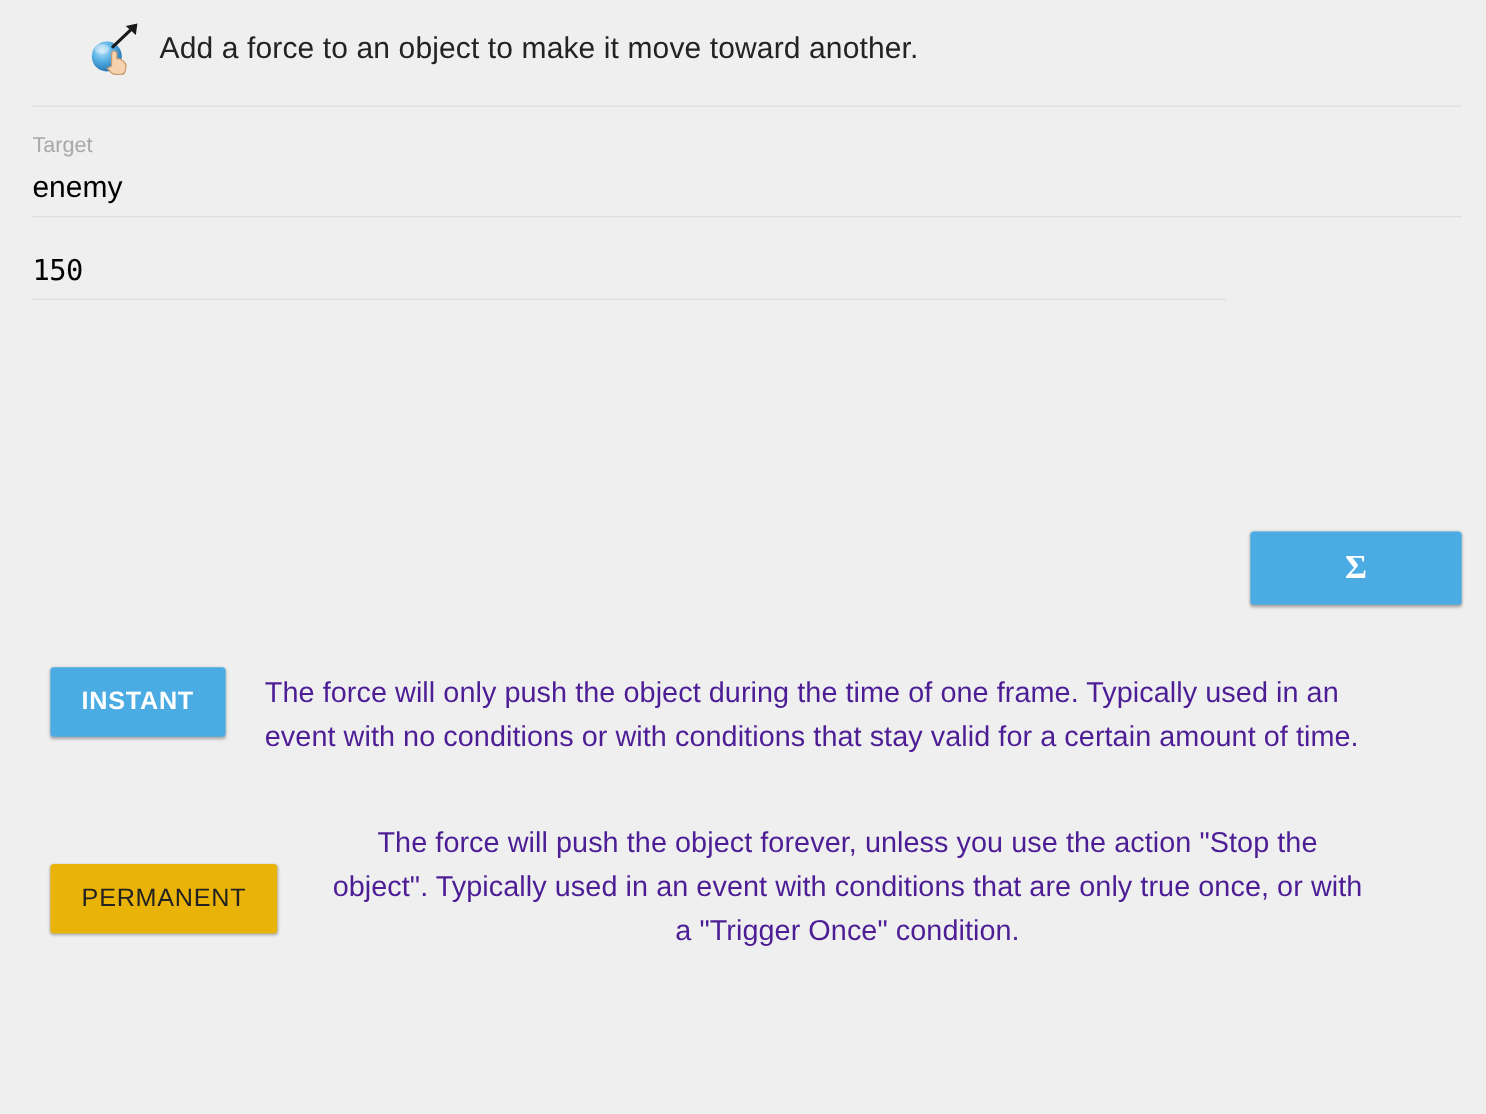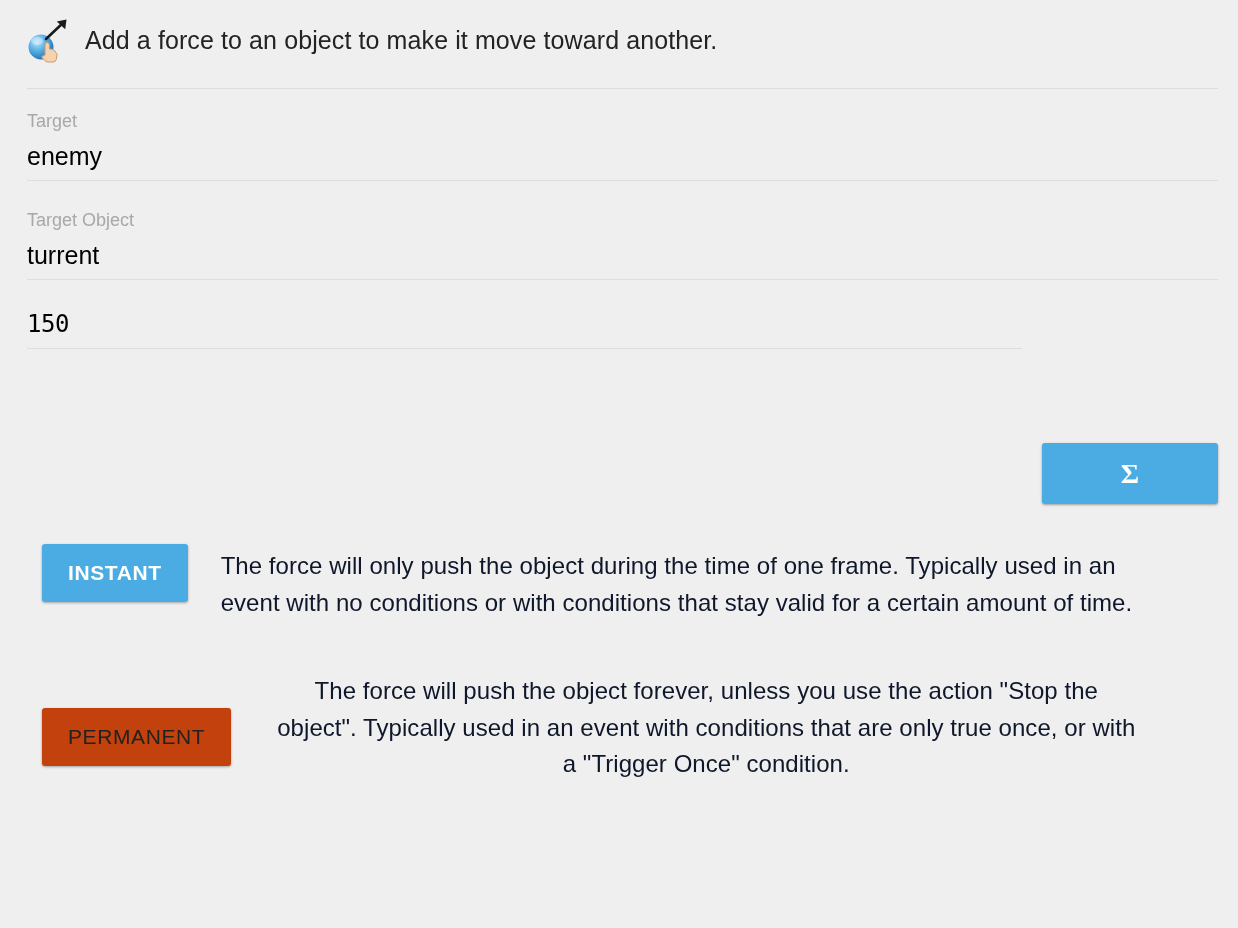--- a/index.html
+++ b/index.html
@@ -13,20 +13,21 @@
     font-family: "Liberation Sans", sans-serif;
     color: #1f1f1f;
     overflow: hidden;
   }
 
   .screen {
     position: relative;
     width: 1238px;
     height: 684px;
     box-sizing: border-box;
+    padding-left: 48px;
   }
 
   
   .header {
     display: flex;
     align-items: center;
     padding: 18px 0 0 25px;
     height: 62px;
     box-sizing: border-box;
   }
@@ -113,21 +114,21 @@
     box-shadow: 0 1px 3px rgba(0,0,0,0.22), 0 1px 2px rgba(0,0,0,0.14);
     display: flex;
     align-items: center;
     justify-content: center;
     padding: 0;
   }
 
   
   .options {
     position: absolute;
-    top: 544px;
+    top: 556px;
     left: 0;
     right: 0;
   }
   .option-row {
     display: flex;
     align-items: flex-start;
   }
   .option-row.instant { margin-left: 42px; }
   .option-row.permanent { margin-left: 42px; margin-top: 87px; }
 
@@ -142,30 +143,30 @@
     box-shadow: 0 1px 3px rgba(0,0,0,0.20), 0 1px 2px rgba(0,0,0,0.13);
     font-family: "Liberation Sans", sans-serif;
     white-space: nowrap;
   }
   .opt-btn.selected {
     background: #4bace4;
     color: #ffffff;
     padding: 17px 26px;
   }
   .opt-btn.unselected {
-    background: #c2410c;
+    background: #eab308;
     color: #222222;
     font-weight: normal;
     padding: 17px 26px;
   }
 
   .opt-desc {
     font-size: 24px;
     line-height: 36.5px;
-    color: #0f172a;
+    color: #4c1d95;
     letter-spacing: 0.05px;
   }
   .option-row.instant .opt-desc {
     margin-left: 33px;
     margin-top: 4px;
     max-width: 940px;
   }
   .option-row.permanent .opt-desc {
     margin-left: 45px;
     margin-top: -35px;
@@ -205,25 +206,20 @@
   <div class="divider"></div>
 
   <div class="fields">
 
     <div class="field obj">
       <div class="field-label">Target</div>
       <div class="field-value">enemy</div>
       <div class="field-underline"></div>
     </div>
 
-    <div class="field target">
-      <div class="field-label">Target Object</div>
-      <div class="field-value">turrent</div>
-      <div class="field-underline"></div>
-    </div>
 
     <div class="field speed">
       <div class="field-value numeric">150</div>
       <div class="field-underline"></div>
     </div>
 
   </div>
 
   <button class="sigma-button">Σ</button>
 

